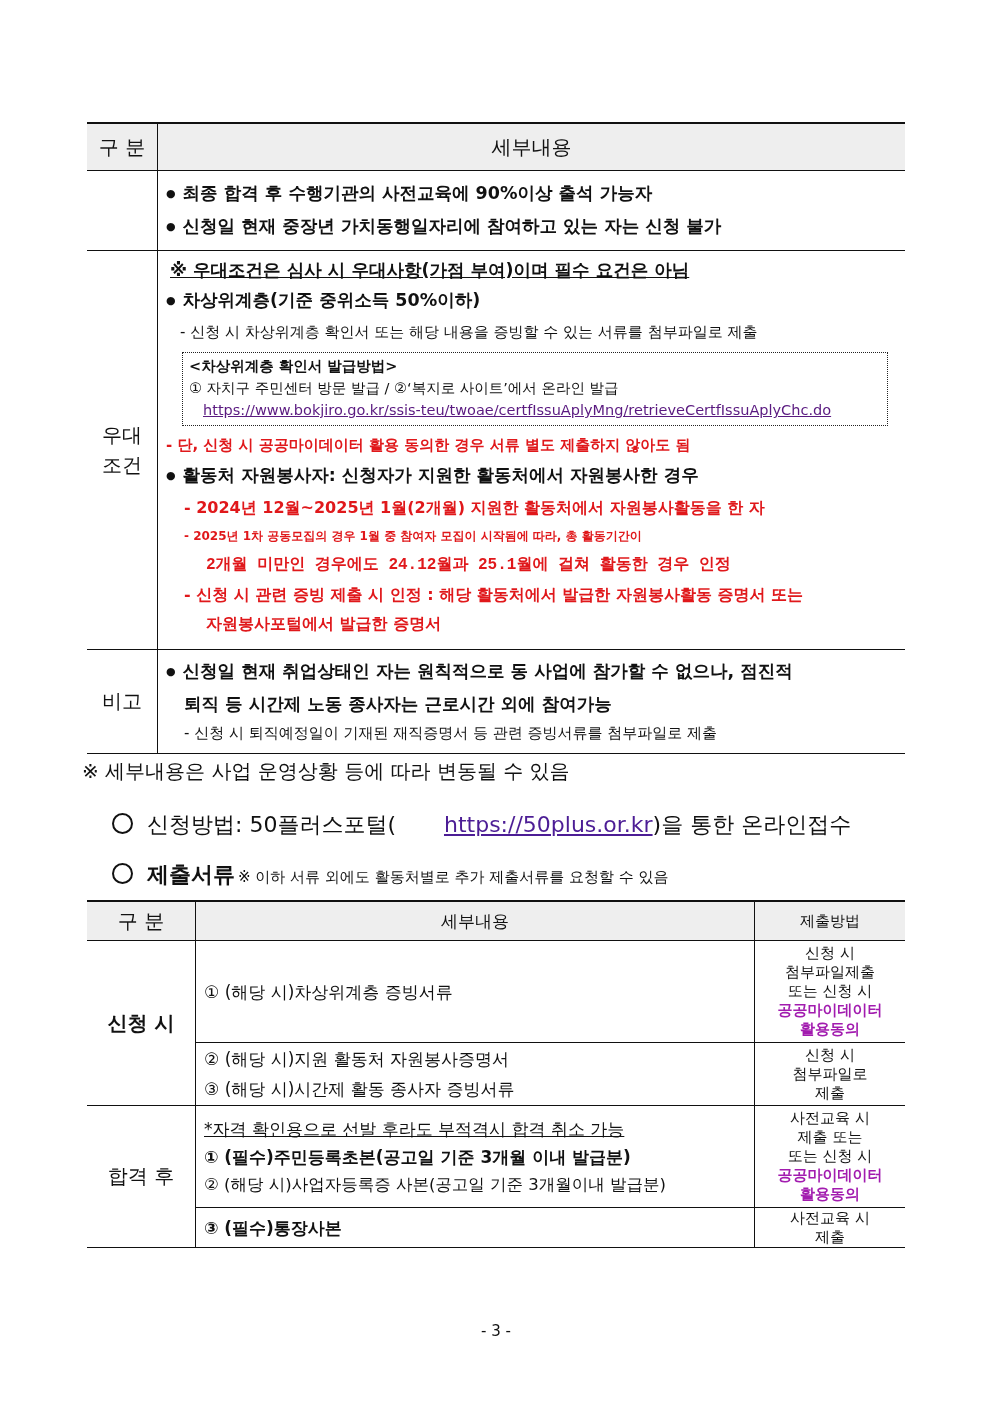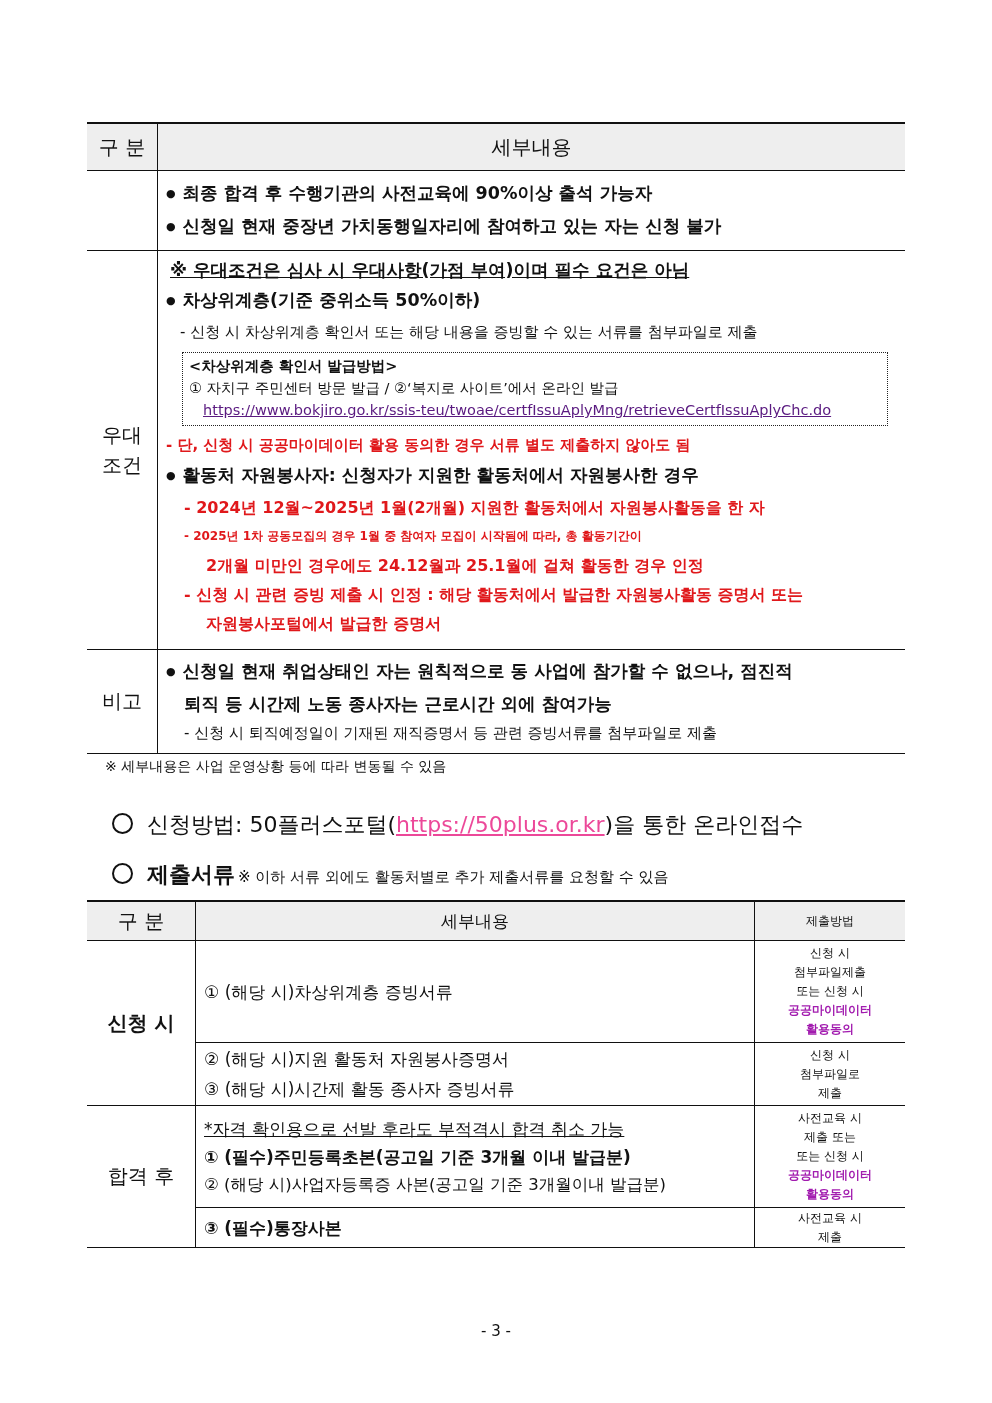--- a/index.html
+++ b/index.html
@@ -24,33 +24,33 @@
   .bullet::before { content:"\25CF"; font-size:11px; margin-right:7px; position:relative; top:-2px; }
   .sub { font-size:15px; padding-left:14px; line-height:28px; white-space:nowrap; }
   .red { color:#e0181b; }
   .blue { color:#a21caf; }
   .u { text-decoration:underline; }
   .indent2 { padding-left:40px; }
 
   .dotbox { margin:6px 0 4px 16px; width:692px; border:1.5px dotted #222; padding:2px 6px 4px 6px; font-size:14.5px; line-height:22px; }
   .dotbox .link { color:#5a1a80; text-decoration:underline; padding-left:14px; white-space:nowrap; }
 
-  .note { position:absolute; left:105px; top:758px; font-size:14px; white-space:nowrap; }
+  .note { position:absolute; left:82px; top:758px; font-size:20px; white-space:nowrap; }
 
   .heading { position:absolute; left:112px; font-size:22px; white-space:nowrap; }
   .heading .circle { display:inline-block; width:17px; height:17px; border:2px solid #111; border-radius:50%; margin-right:14px; vertical-align:-2px; }
-  .heading .url { color:#ec4899; text-decoration:underline; }
+  .heading .url { color:#4c1d95; text-decoration:underline;margin-left:48px; }
   .heading .small { font-size:15px; margin-left:3px; }
 
   
   #t2 { left:87px; top:900px; width:818px; border-top:2px solid #111; border-bottom:1.5px solid #111; }
   #t2 th { background:#eeeeee; height:38px; font-weight:normal; font-size:20px; border-bottom:1.5px solid #111; }
   #t2 .k { width:108px; text-align:center; font-size:20px; border-right:1.5px solid #111; }
   #t2 .d { border-right:1.5px solid #111; padding-left:8px; font-size:17px; }
-  #t2 .m { width:150px; text-align:center; font-size:12px; line-height:19px; }
+  #t2 .m { width:150px; text-align:center; font-size:15px; line-height:19px; }
   #t2 td { border-bottom:1px solid #111; }
   #t2 .d .ln { line-height:30px; white-space:nowrap; }
 
   .pagenum { position:absolute; left:0; width:992px; top:1322px; text-align:center; font-size:15px; }
 </style>
 </head>
 <body>
 
 <div class="page">
 
@@ -78,21 +78,21 @@
         <div class="sub">- 신청 시 차상위계층 확인서 또는 해당 내용을 증빙할 수 있는 서류를 첨부파일로 제출</div>
         <div class="dotbox">
           <div class="bold">&lt;차상위계층 확인서 발급방법&gt;</div>
           <div>① 자치구 주민센터 방문 발급 / ②‘복지로 사이트’에서 온라인 발급</div>
           <div class="link">https://www.bokjiro.go.kr/ssis-teu/twoae/certfIssuAplyMng/retrieveCertfIssuAplyChc.do</div>
         </div>
         <div class="line bold red" style="font-size:15px;">- 단, 신청 시 공공마이데이터 활용 동의한 경우 서류 별도 제출하지 않아도 됨</div>
         <div class="line bold bullet">활동처 자원봉사자: 신청자가 지원한 활동처에서 자원봉사한 경우</div>
         <div class="sub bold red" style="font-size:16px; line-height:29px; padding-left:18px;">- 2024년 12월~2025년 1월(2개월) 지원한 활동처에서 자원봉사활동을 한 자</div>
         <div class="sub bold red" style="font-size:12px; line-height:29px; padding-left:18px;">- 2025년 1차 공동모집의 경우 1월 중 참여자 모집이 시작됨에 따라, 총 활동기간이</div>
-        <div class="sub bold red indent2" style="font-size:16px; line-height:29px;">2개월 미만인 경우에도 24.12월과 25.1월에 걸쳐 활동한 경우 인정</div>
+        <div class="sub bold red indent2" style="font-size:16px; line-height:29px;font-family:Liberation Mono, monospace;">2개월 미만인 경우에도 24.12월과 25.1월에 걸쳐 활동한 경우 인정</div>
         <div class="sub bold red" style="font-size:16px; line-height:29px; padding-left:18px;">- 신청 시 관련 증빙 제출 시 인정 : 해당 활동처에서 발급한 자원봉사활동 증명서 또는</div>
         <div class="sub bold red indent2" style="font-size:16px; line-height:29px;">자원봉사포털에서 발급한 증명서</div>
       </td>
     </tr>
     <tr class="r3">
       <td class="c1">비고</td>
       <td class="content">
         <div class="line bold bullet">신청일 현재 취업상태인 자는 원칙적으로 동 사업에 참가할 수 없으나, 점진적</div>
         <div class="line bold" style="padding-left:18px;">퇴직 등 시간제 노동 종사자는 근로시간 외에 참여가능</div>
         <div class="sub" style="padding-left:18px;">- 신청 시 퇴직예정일이 기재된 재직증명서 등 관련 증빙서류를 첨부파일로 제출</div>

